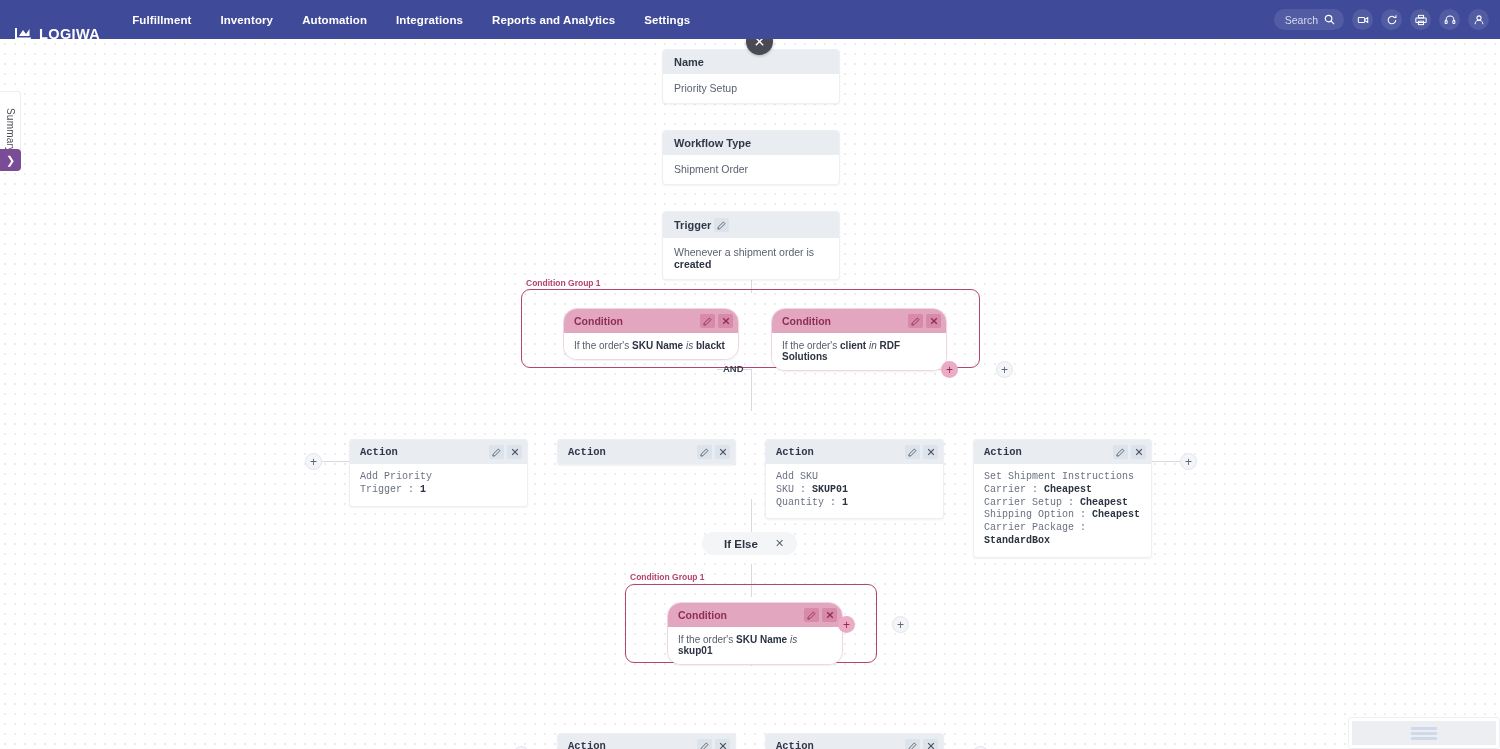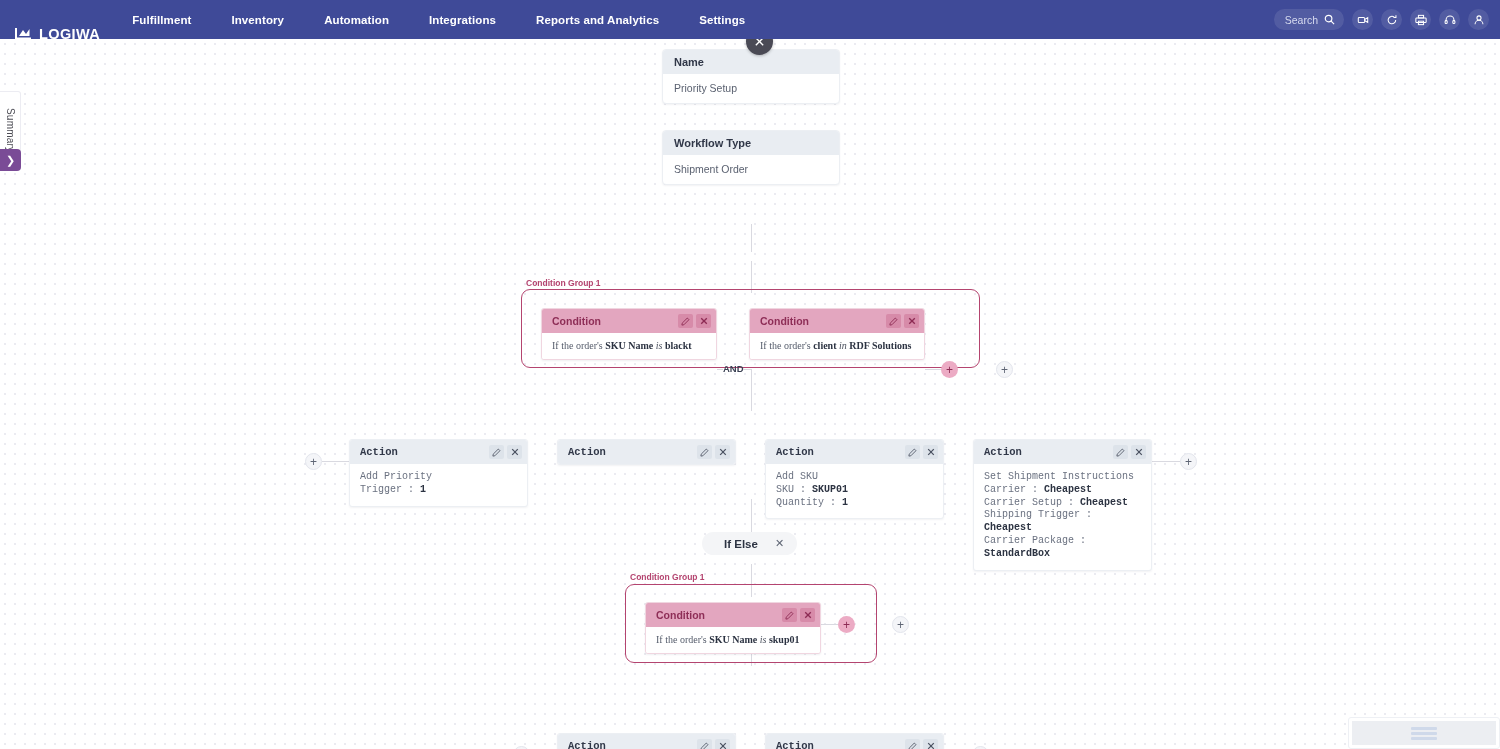--- a/index.html
+++ b/index.html
@@ -16,21 +16,21 @@
     width: 1500px; height: 39px;
     background: #3f4a98;
     display: flex; align-items: center;
     z-index: 40;
   }
   .brand { display: flex; align-items: center; gap: 7px; margin-left: 14px; margin-top: 28px; }
   .brand-mark { width: 18px; height: 14px; position: relative; display:block; }
   .brand-name {
     color: #ffffff; font-size: 14.5px; font-weight: 700; letter-spacing: 0.4px;
   }
-  .nav-items { display: flex; align-items: center; gap: 40px; margin-left: 32px; }
+  .nav-items { display: flex; align-items: center; gap: 29px; margin-left: 32px; }
   .nav-item {
     color: #ffffff; font-size: 11.5px; font-weight: 600; cursor: pointer;
     white-space: nowrap; letter-spacing: .1px;
   }
   .topbar-right {
     margin-left: auto; margin-right: 11px;
     display: flex; align-items: center; gap: 8px;
   }
   .search-pill {
     display: flex; align-items: center; gap: 6px;
@@ -130,34 +130,34 @@
     border: 1.4px solid #b4446f;
     border-radius: 9px;
     z-index: 10;
     background: transparent;
   }
 
   .cond-card {
     position: absolute;
     background: #ffffff;
     border: 1px solid #f0d6e0;
-    border-radius: 3px;
+    border-radius: 14px;
     box-shadow: 0 1px 2px rgba(30,40,70,.07);
-    overflow: hidden; z-index: 16;
+    overflow: hidden; z-index: 16; margin-left: 22px;
   }
   .cond-head {
     background: #e3a6bf;
     padding: 5px 5px 5px 10px;
     display: flex; align-items: center; justify-content: space-between;
     font-size: 10.5px; font-weight: 700; color: #8e2e57;
   }
   .cond-body {
     background: #fff;
     padding: 7px 10px 8px;
-    font-size: 10px; color: #555c6b; font-family: Liberation Serif, serif;
+    font-size: 10px; color: #555c6b;
   }
   .cond-body b { color: #2c3342; font-weight: 700; }
   .cond-body i { font-style: italic; color: #4c525f; }
 
   .sq-btn {
     width: 15px; height: 14px; border-radius: 2px;
     display: inline-flex; align-items: center; justify-content: center;
     cursor: pointer; margin-left: 3px;
   }
   .sq-btn.pink { background: #d78ba9; color: #8d2b54; }
@@ -323,20 +323,33 @@
     <div class="info-body">Priority Setup</div>
   </div>
 
   <div class="info-card" style="left:662px; top:91px;">
     <div class="info-head">
       <span>Workflow Type</span>
     </div>
     <div class="info-body">Shipment Order</div>
   </div>
 
+  <div class="info-card" style="left:662px; top:172px;">
+    <div class="info-head">
+      <span>Trigger</span>
+      <span class="sq-btn grey">
+        <svg width="9" height="9" viewBox="0 0 12 12" fill="none" stroke="#49505f" stroke-width="1.1">
+          <path d="M8.4 1.4 L10.6 3.6 L3.8 10.4 L1.2 10.8 L1.6 8.2 Z"></path>
+        </svg>
+      </span>
+    </div>
+    <div class="info-body">
+      <span>Whenever a shipment order is </span><b>created</b>
+    </div>
+  </div>
 
   <div class="group-label" style="left:526px; top:239px;">Condition Group 1</div>
   <div class="cond-group" style="left:521px; top:250px; width:459px; height:79px;"></div>
 
   <div class="cond-card" style="left:541px; top:269px; width:176px;">
     <div class="cond-head">
       <span>Condition</span>
       <span style="display:flex;">
         <span class="sq-btn pink">
           <svg width="9" height="9" viewBox="0 0 12 12" fill="none" stroke="#8d2b54" stroke-width="1.2">
@@ -469,21 +482,21 @@
               <line x1="1.5" y1="1.5" x2="8.5" y2="8.5"></line>
               <line x1="8.5" y1="1.5" x2="1.5" y2="8.5"></line>
             </svg>
         </span>
       </span>
     </div>
     <div class="action-body">
       <div>Set Shipment Instructions</div>
       <div><span>Carrier : </span><b>Cheapest</b></div>
       <div><span>Carrier Setup : </span><b>Cheapest</b></div>
-      <div><span>Shipping Trigger : </span><b>Cheapest</b></div>
+      <div><span>Shipping Option : </span><b>Cheapest</b></div>
       <div><span>Carrier Package : </span><b>StandardBox</b></div>
     </div>
   </div>
 
   <div class="hline" style="left:1152px; top:422px; width:28px;"></div>
   <div class="plus grey" style="left:1180px; top:414px;">+</div>
 
   <div class="ifelse-pill" style="left:702px; top:493px;">
     <span>If Else</span>
     <span class="x">✕</span>

